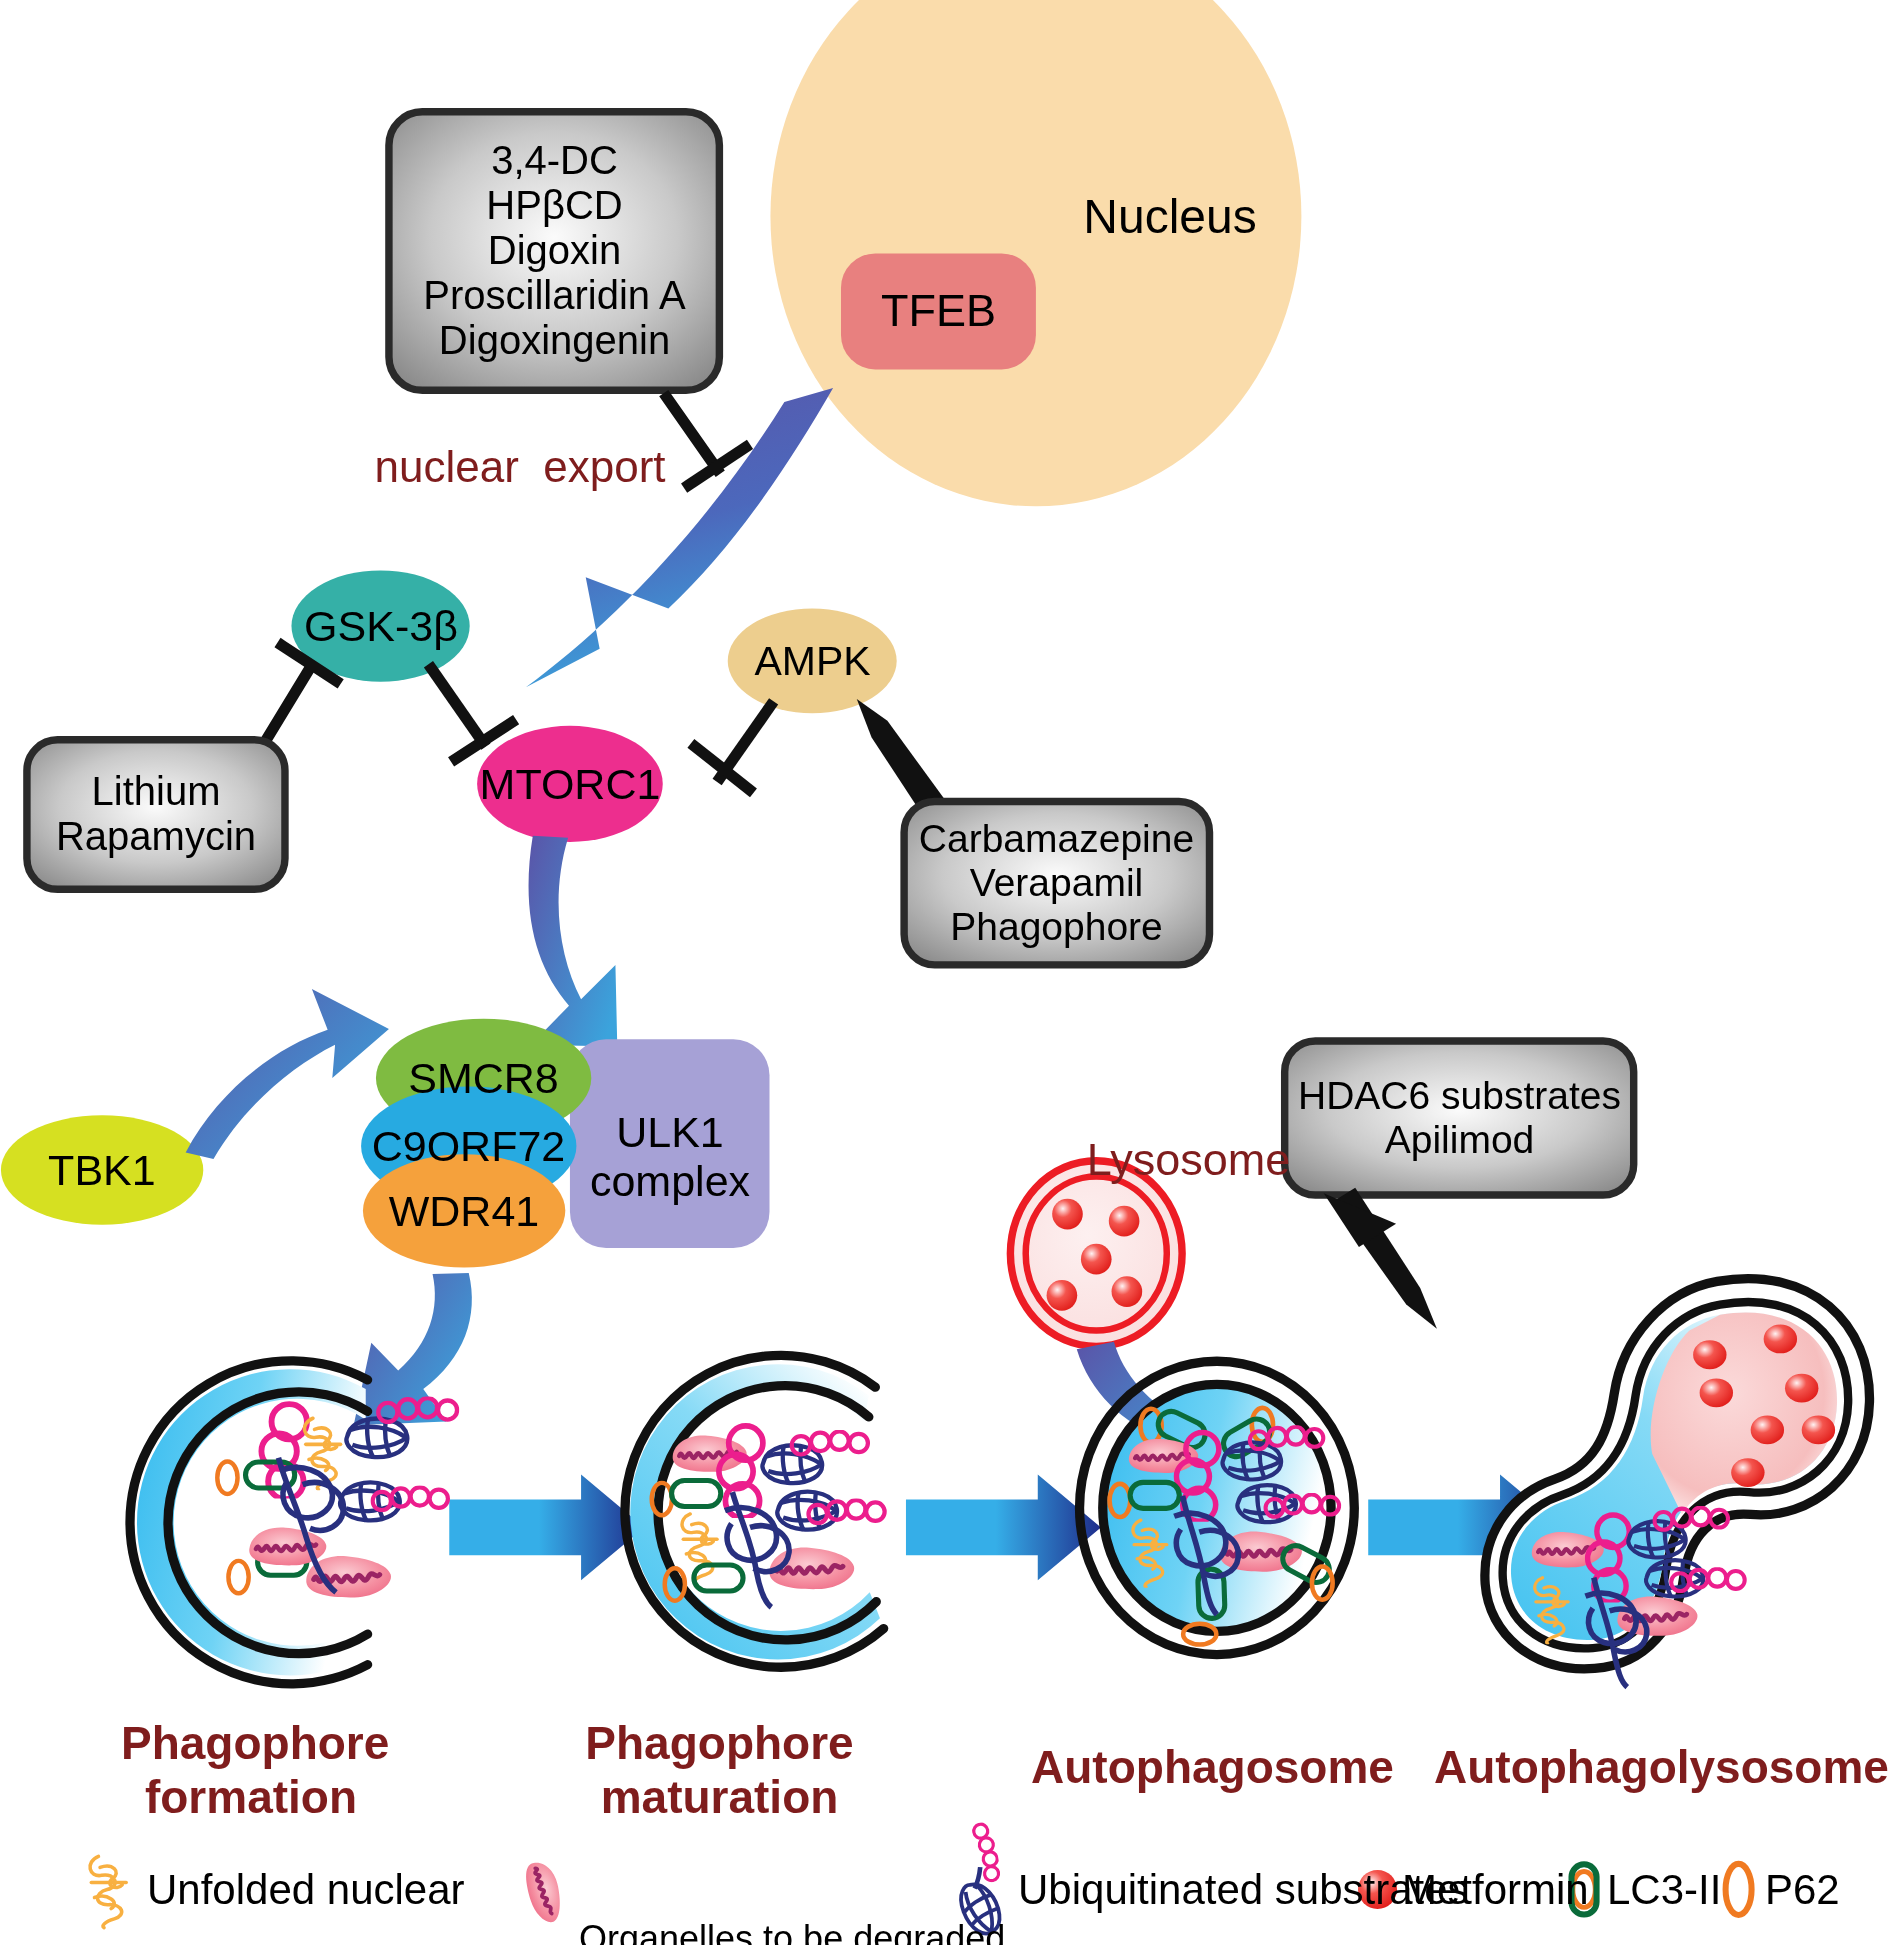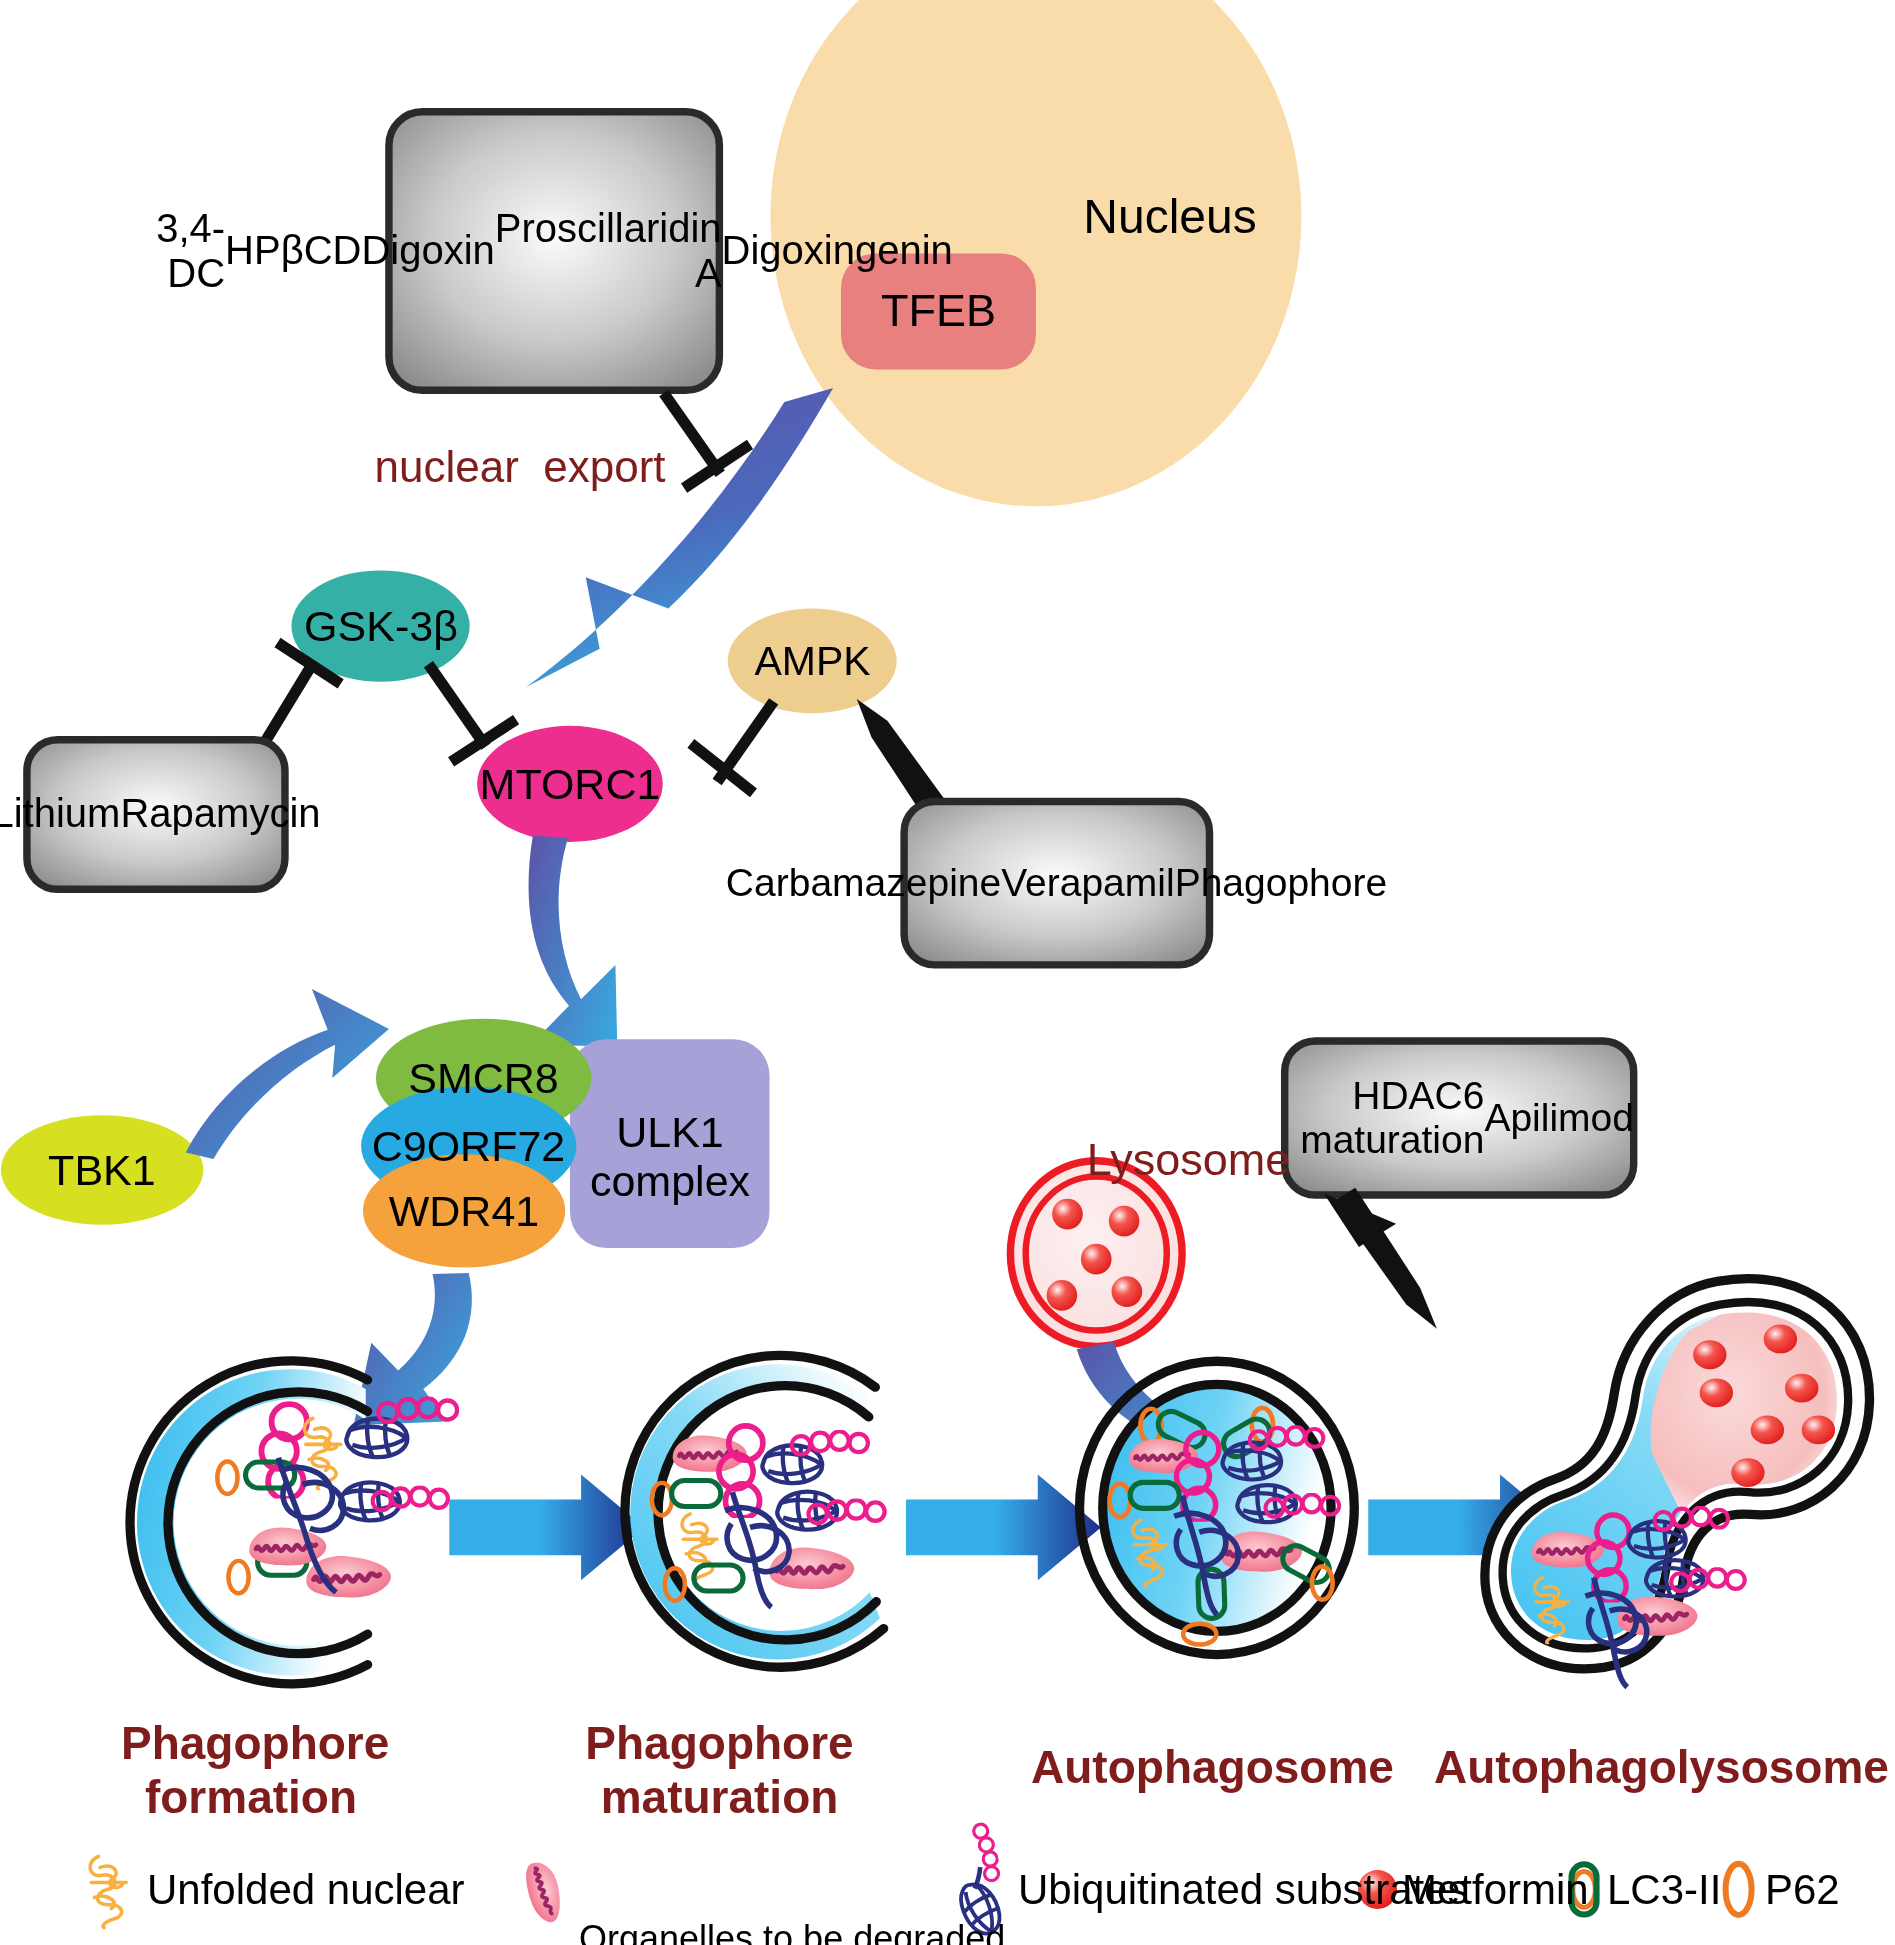--- a/index.html
+++ b/index.html
@@ -1,21 +1,21 @@
 <!DOCTYPE html>
 <html style="font-size:7.4px"><head>
 <meta charset="utf-8">
 <style>
   html,body{margin:0;padding:0;background:#fff;}
   body{font-family:"Liberation Sans",sans-serif;}
   #stage{position:relative;width:1895px;height:1946px;background:#fff;overflow:hidden;}
   #svgroot{position:absolute;left:0;top:0;width:1895px;height:1946px;}
   .lbl{position:absolute;color:#7f1d1d;text-align:center;white-space:pre;line-height:1.18;}
   .node-lbl{position:absolute;display:flex;align-items:center;justify-content:center;text-align:center;color:#000;pointer-events:none;}
-  .boxtxt{position:absolute;display:flex;flex-direction:row;align-items:center;justify-content:center;text-align:right;color:#000;pointer-events:none;}
+  .boxtxt{position:absolute;display:flex;flex-direction:column;align-items:center;justify-content:center;text-align:left;color:#000;pointer-events:none;}
   .stage-lbl{font-weight:bold;}
   .legend-lbl{position:absolute;color:#000;white-space:nowrap;}
 </style>
 </head>
 <body>
 
 <div id="stage">
 
 <svg id="svgroot" viewBox="0 0 4083 4191" xmlns="http://www.w3.org/2000/svg">
   <defs>
@@ -352,21 +352,21 @@
   <span>Rapamycin</span>
 </div>
 
 <div class="boxtxt" style="left:904px;top:801px;width:305px;height:163px;font-size:39px;">
   <span>Carbamazepine</span>
   <span>Verapamil</span>
   <span>Phagophore</span>
 </div>
 
 <div class="boxtxt" style="left:1285px;top:1041px;width:349px;height:154px;font-size:39px;">
-  <span>HDAC6 maturation</span>
+  <span>HDAC6 substrates</span>
   <span>Apilimod</span>
 </div>
 
 <div class="node-lbl" style="left:0.9px;top:1143px;width:202px;height:54px;font-size:43px;">TBK1</div>
 <div class="node-lbl" style="left:376px;top:1050px;width:215px;height:56px;font-size:43px;">SMCR8</div>
 <div class="node-lbl" style="left:361px;top:1118px;width:215px;height:56px;font-size:43px;">C9ORF72</div>
 <div class="node-lbl" style="left:363px;top:1183px;width:202px;height:56px;font-size:43px;">WDR41</div>
 <div class="node-lbl" style="left:570px;top:1039px;width:200px;height:236px;font-size:43px;white-space:pre;">ULK1
 complex</div>
 

